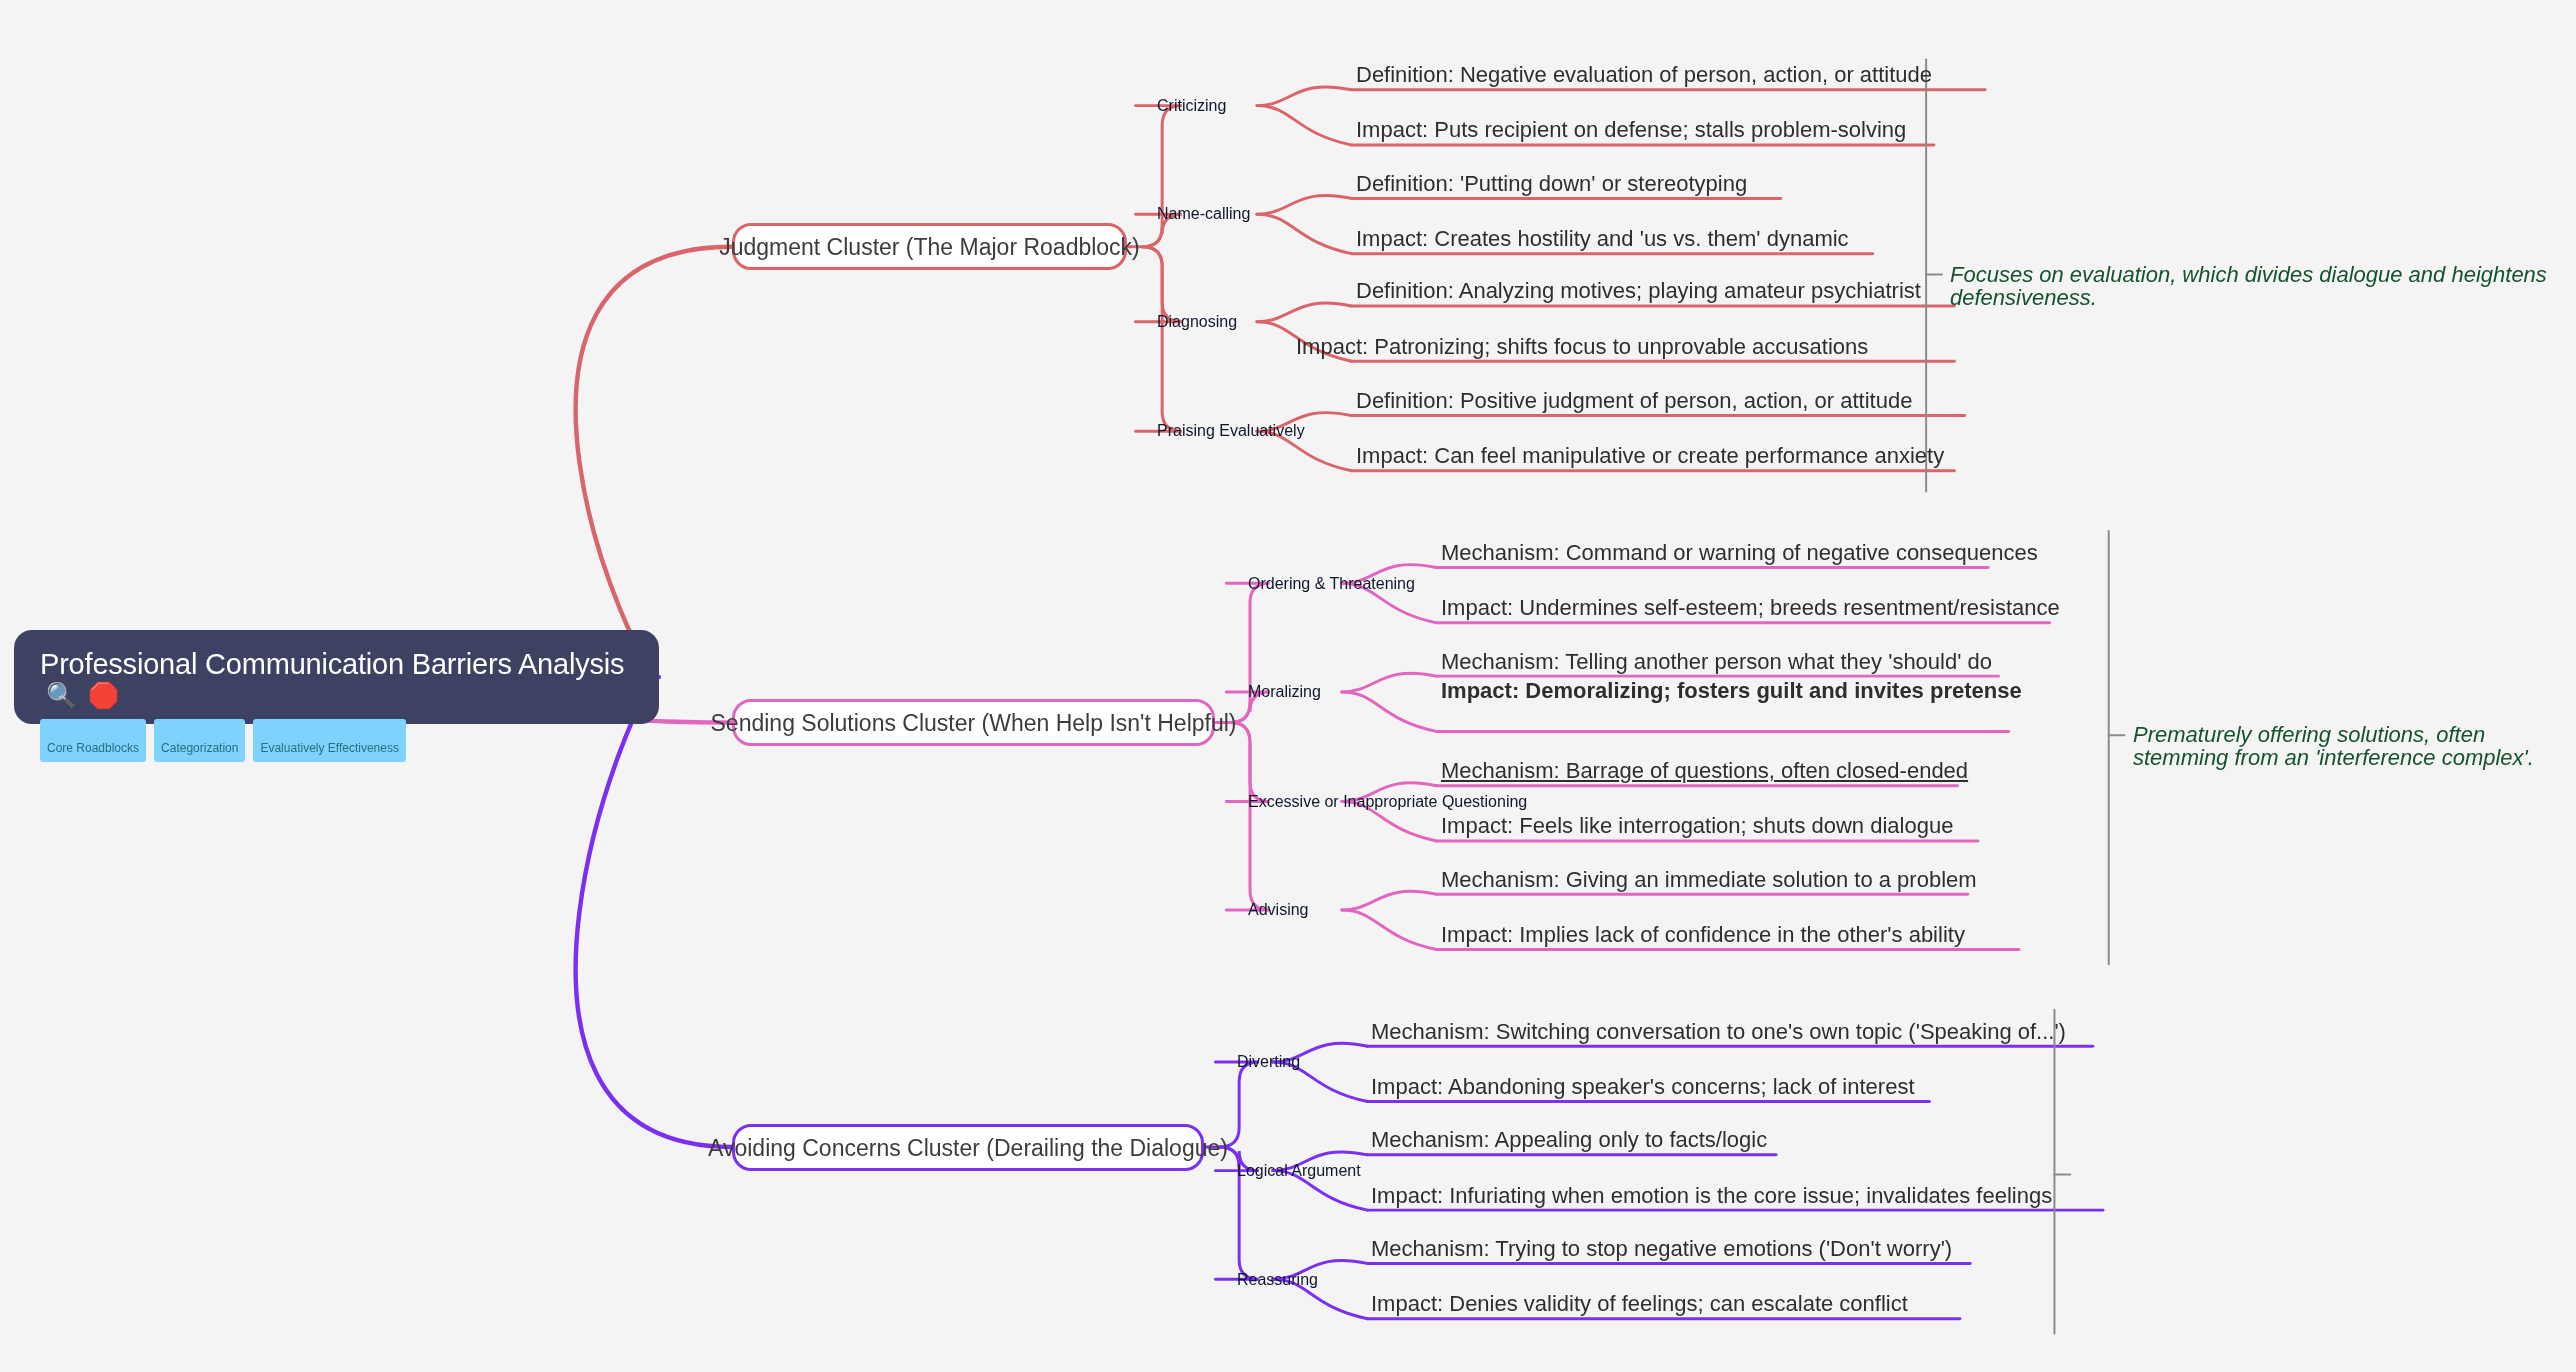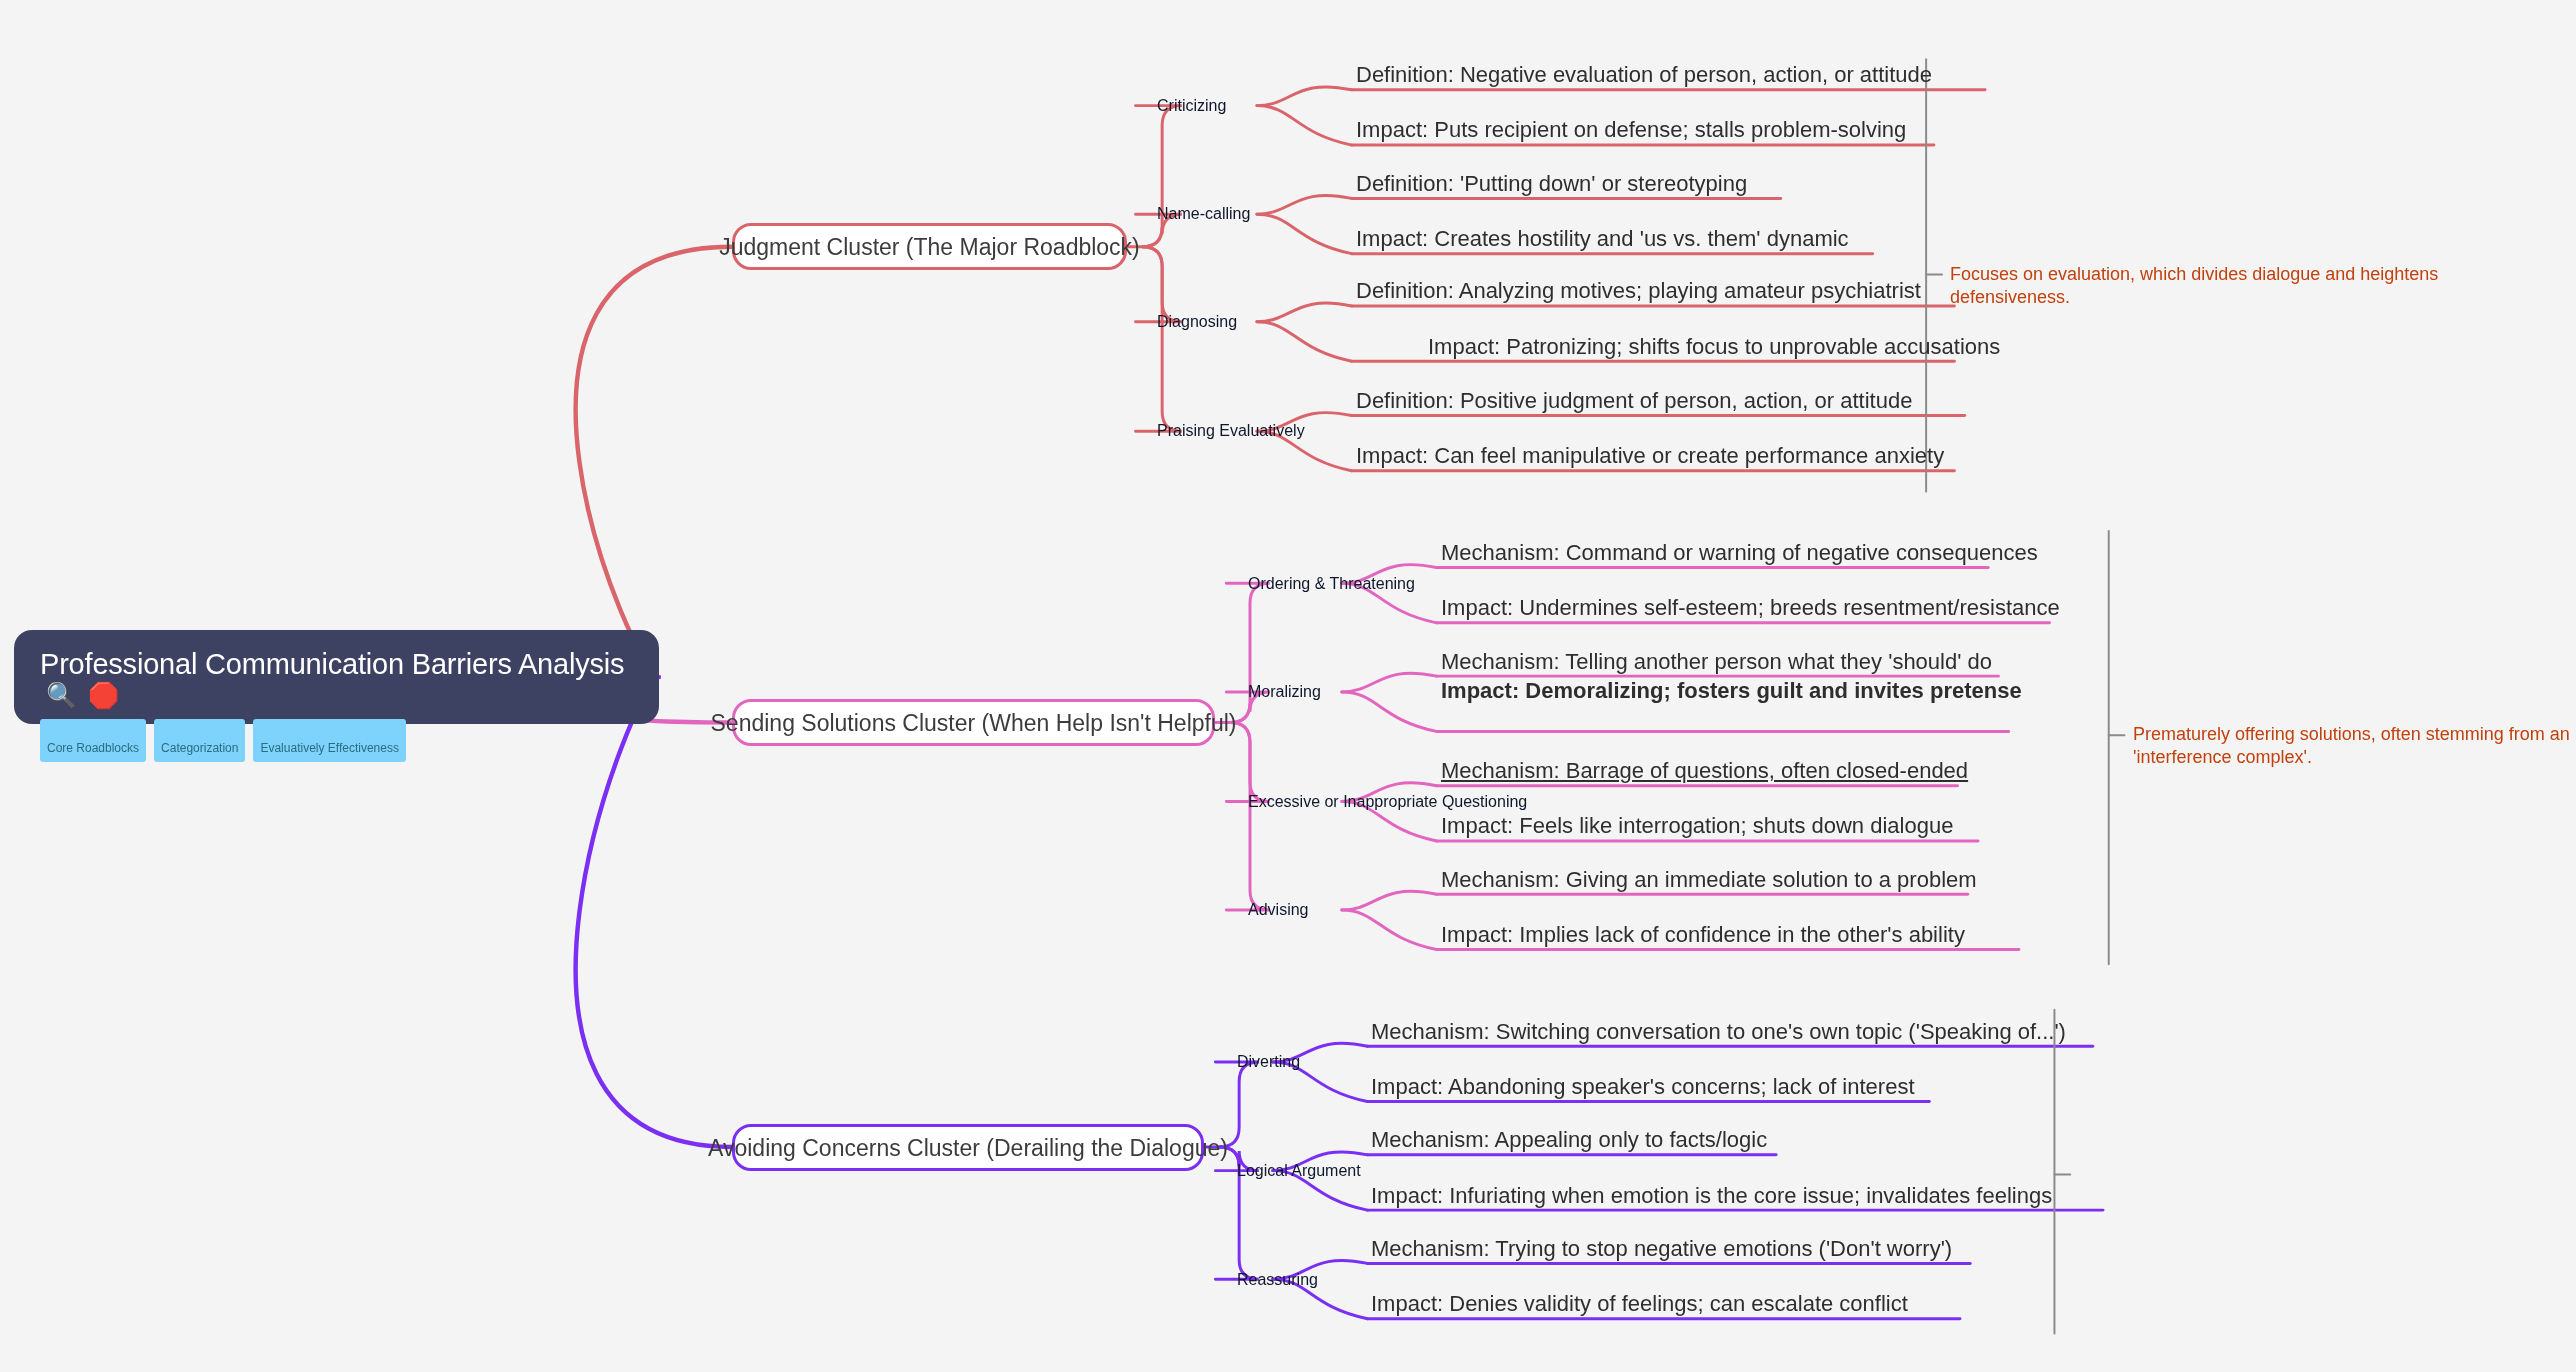--- a/index.html
+++ b/index.html
@@ -102,24 +102,25 @@
     color: #2e2e2e;
     line-height: 26px;
     white-space: nowrap;
     z-index: 3;
     transform: translateY(-50%);
   }
 
   
   .summary-text {
     position: absolute;
-    font-size: 18px;
-    color: #c2410c;
+    font-size: 22px;
+    color: #14532d;
     line-height: 23px;
     z-index: 3;
+    font-style: italic;
   }
   #summary-0 { left: 1950px; top: 263px; width: 612px; }
   #summary-1 { left: 2133px; top: 723px; width: 443px; }
   #summary-2 { left: 2078px; top: 1162px; width: 498px; }
 </style>
 </head>
 <body>
 
 <div id="mindmap">
 
@@ -230,21 +231,21 @@
 
   <div id="dynamic-labels">
       <div class="sub-label" style="left: 1157px; top: 106px;">Criticizing</div>
       <div class="detail-label" style="left: 1356px; top: 75px;">Definition: Negative evaluation of person, action, or attitude</div>
       <div class="detail-label" style="left: 1356px; top: 130px;">Impact: Puts recipient on defense; stalls problem-solving</div>
       <div class="sub-label" style="left: 1157px; top: 214px;">Name-calling</div>
       <div class="detail-label" style="left: 1356px; top: 184px;">Definition: 'Putting down' or stereotyping</div>
       <div class="detail-label" style="left: 1356px; top: 239px;">Impact: Creates hostility and 'us vs. them' dynamic</div>
       <div class="sub-label" style="left: 1157px; top: 322px;">Diagnosing</div>
       <div class="detail-label" style="left: 1356px; top: 291px;">Definition: Analyzing motives; playing amateur psychiatrist</div>
-      <div class="detail-label" style="left: 1428px; top: 347px; text-align: right;">Impact: Patronizing; shifts focus to unprovable accusations</div>
+      <div class="detail-label" style="left: 1296px; top: 347px; text-align: right;">Impact: Patronizing; shifts focus to unprovable accusations</div>
       <div class="sub-label" style="left: 1157px; top: 431px;">Praising Evaluatively</div>
       <div class="detail-label" style="left: 1356px; top: 401px;">Definition: Positive judgment of person, action, or attitude</div>
       <div class="detail-label" style="left: 1356px; top: 456px;">Impact: Can feel manipulative or create performance anxiety</div>
       <div class="sub-label" style="left: 1248px; top: 584px;">Ordering &amp; Threatening</div>
       <div class="detail-label" style="left: 1441px; top: 553px;">Mechanism: Command or warning of negative consequences</div>
       <div class="detail-label" style="left: 1441px; top: 608px;">Impact: Undermines self-esteem; breeds resentment/resistance</div>
       <div class="sub-label" style="left: 1248px; top: 692px;">Moralizing</div>
       <div class="detail-label" style="left: 1441px; top: 662px;">Mechanism: Telling another person what they 'should' do</div>
       <div class="detail-label" style="left: 1441px; top: 691px; font-weight: bold;">Impact: Demoralizing; fosters guilt and invites pretense</div>
       <div class="sub-label" style="left: 1248px; top: 802px;">Excessive or Inappropriate Questioning</div>

